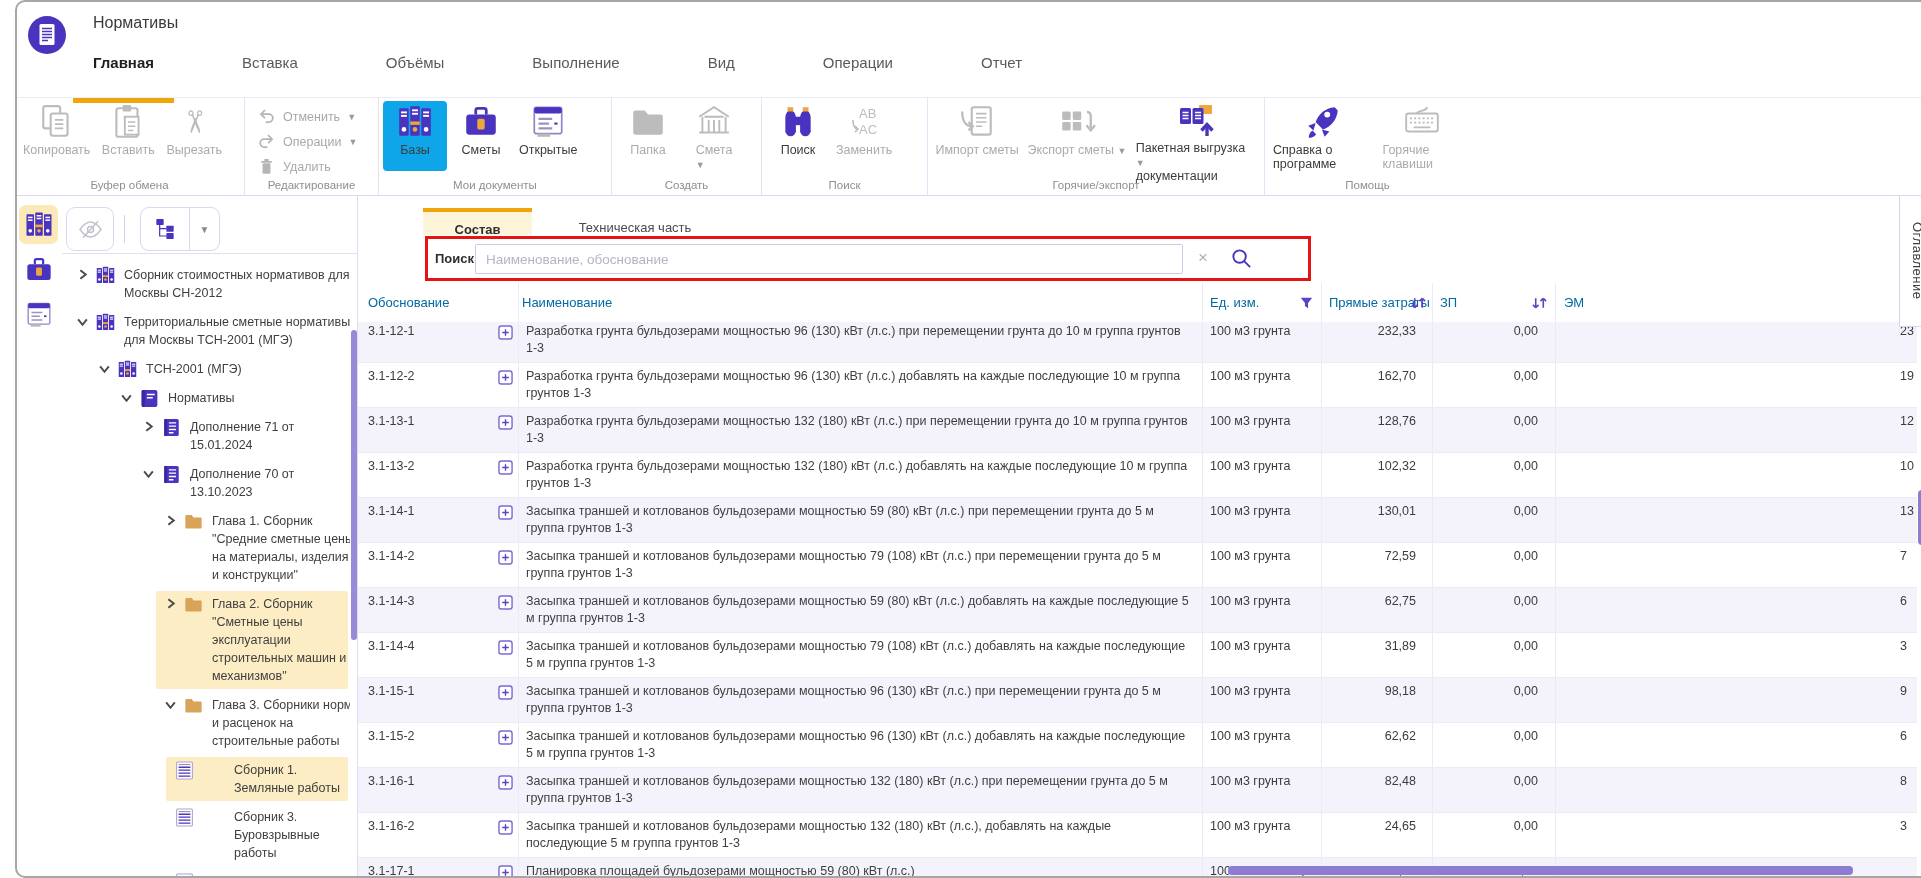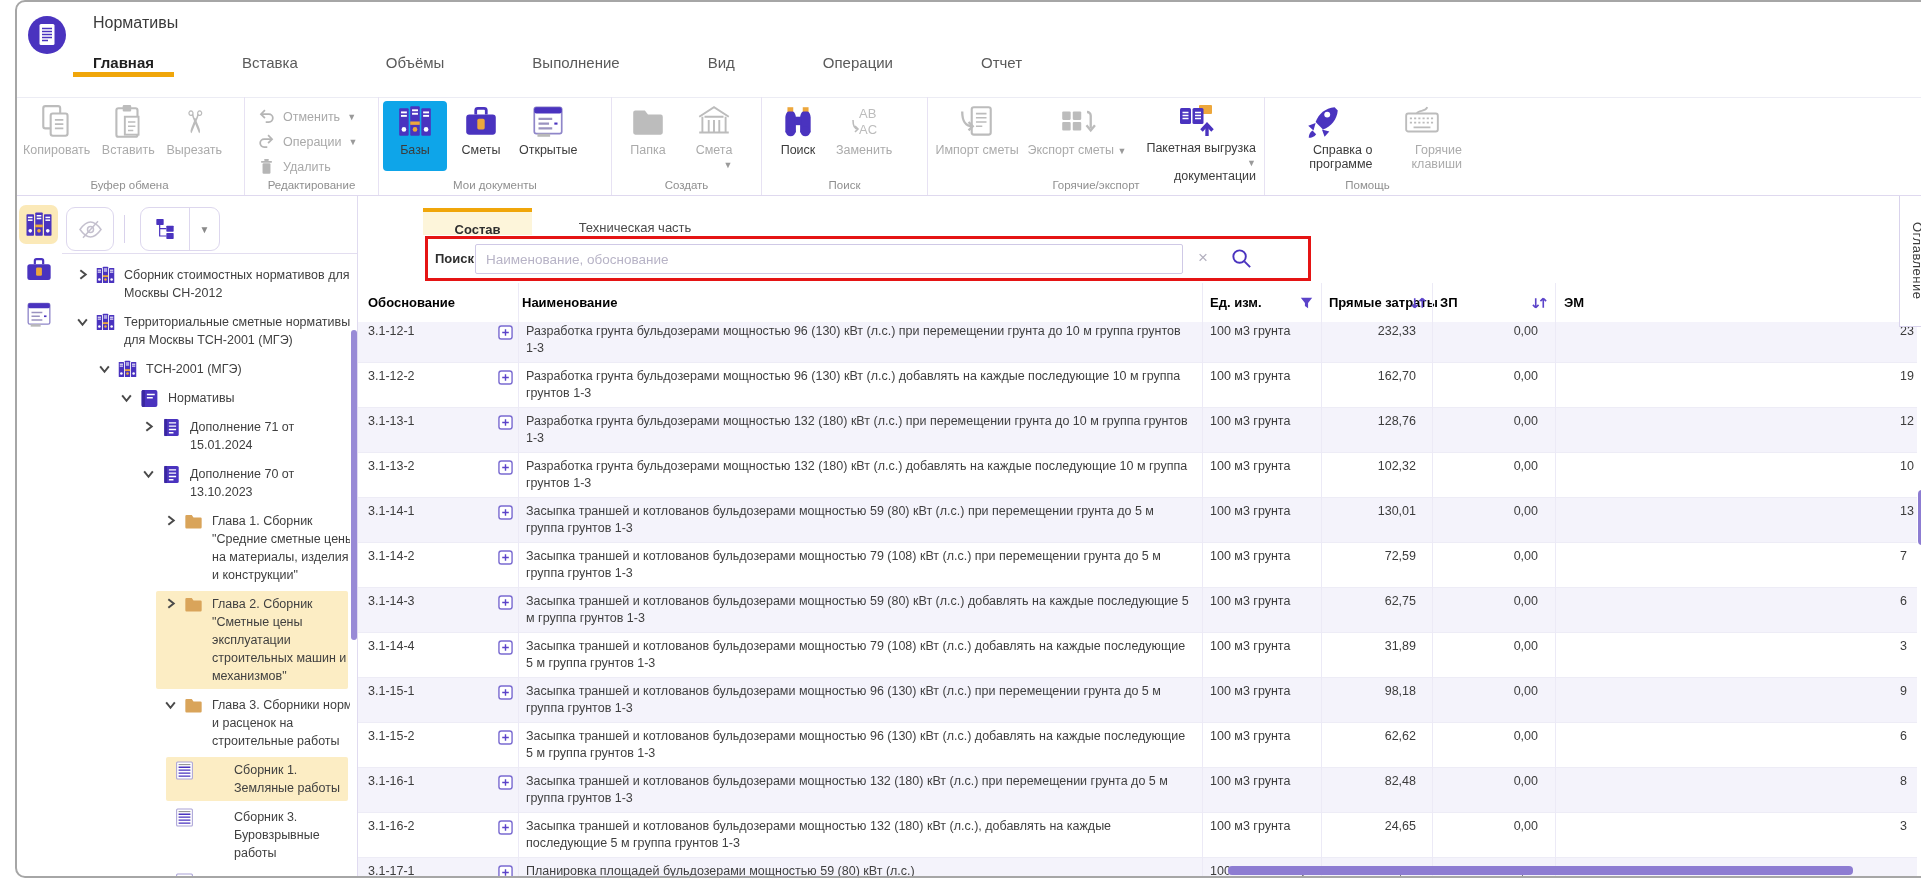--- a/index.html
+++ b/index.html
@@ -6,33 +6,33 @@
   #canvas{position:relative;width:1921px;height:878px;overflow:hidden;background:#fff;
           font-family:"Liberation Sans",sans-serif;color:#3f3f3f;margin-left:15px;}
   .frame{position:absolute;inset:0;border:2px solid #a6a6a6;border-radius:10px;pointer-events:none;z-index:60;}
   .icon{display:inline-block;line-height:0;}
   .icon svg{width:100%;height:100%;display:block;}
 
   
   #logo{position:absolute;left:12px;top:15px;width:40px;height:40px;}
   #app-title{position:absolute;left:78px;top:14px;font-size:16px;color:#3a3a3a;}
   #rtabs{position:absolute;left:72px;top:50px;height:47px;display:flex;gap:76px;align-items:flex-start;}
-  .rtab{position:relative;font-size:15px;color:#5a5a5a;padding:4px 6px 6px 6px;cursor:default;white-space:nowrap;}
+  .rtab{position:relative;font-size:15px;color:#5a5a5a;padding:4px 6px 32px 6px;cursor:default;white-space:nowrap;}
   .rtab.active{color:#1f1f1f;font-weight:bold;}
   .rtab.active::after{content:"";position:absolute;left:-14px;right:-14px;bottom:0;height:5px;background:var(--orange);}
   .hline{position:absolute;left:0;right:0;height:1px;background:#ececf4;}
 
   
   #ribbon{position:absolute;left:0;top:97px;width:1921px;height:98px;display:flex;}
   .group{position:relative;border-right:1px solid #e7e2f3;box-sizing:border-box;padding-top:4px;flex:0 0 auto;}
   .group:last-child{border-right:none;}
   .gname{position:absolute;left:0;right:0;bottom:4px;text-align:center;font-size:11.5px;color:#8f8f8f;white-space:nowrap;}
   .btns{display:flex;justify-content:flex-start;padding:0 4px;gap:2px;height:70px;}
   .bbtn{display:flex;flex-direction:column;align-items:center;min-width:56px;padding:2px 4px;border-radius:4px;cursor:default;}
-  .bbtn .blabel{font-size:12.5px;line-height:13.5px;margin-top:3px;text-align:right;color:#3c3c3c;white-space:nowrap;}
+  .bbtn .blabel{font-size:12.5px;line-height:13.5px;margin-top:3px;text-align:left;color:#3c3c3c;white-space:nowrap;}
   .bbtn.wrap .blabel{white-space:normal;max-width:150px;}
   .bbtn.dis .blabel{color:#ababab;}
   .bbtn.dis{color:#bcbcbc;}
   .bbtn{color:#b9b9b9;}
   .bbtn.act{background:#0ea5e9;}
   .i36{width:40px;height:38px;}
   .arr-below{font-size:9px;color:#9a9a9a;line-height:8px;}
   .stack{display:flex;flex-direction:column;gap:6px;padding:6px 0 0 12px;}
   .sbtn{display:flex;align-items:center;gap:7px;font-size:12.5px;color:#a9a9a9;cursor:default;}
   .sbtn .icon{width:19px;height:19px;color:#b5b5b5;}
@@ -73,21 +73,21 @@
   .ctab.active{background:#fdf5da;font-weight:bold;color:#2e2e2e;border-top:4px solid var(--orange);}
   #searchrow{position:absolute;left:0;top:39px;right:0;height:48px;border-bottom:1px solid #e6e1f2;background:#fff;}
   #search-label{position:absolute;left:77px;top:16px;font-weight:bold;font-size:13px;color:#2e2e2e;}
   #search-input{position:absolute;left:117px;top:9px;width:708px;height:30px;box-sizing:border-box;border:1px solid #cfc9e6;border-radius:2px;
                 padding:0 30px 0 10px;font-size:13.5px;font-family:"Liberation Sans",sans-serif;color:#3f3f3f;outline:none;}
   #search-input::placeholder{color:#b7b3c6;}
   #search-clear{position:absolute;left:836px;top:13px;width:18px;height:20px;color:#b3b0bf;font-size:17px;line-height:20px;text-align:center;cursor:default;}
   #search-glass{position:absolute;left:872px;top:12px;width:23px;height:23px;cursor:default;}
   #redbox{position:absolute;left:67px;top:1px;width:886px;height:45px;border:3px solid var(--red);box-sizing:border-box;z-index:7;pointer-events:none;}
   #theader{position:absolute;left:0;top:87px;right:0;height:39px;background:#fff;border-bottom:1px solid #d8d3ea;}
-  .hcell{position:absolute;top:12px;font-size:13px;font-weight:bold;color:#000000;white-space:nowrap;cursor:default;}
+  .hcell{position:absolute;top:12px;font-size:13px;font-weight:normal;color:#0369a1;white-space:nowrap;cursor:default;}
   .hicon{position:absolute;cursor:default;}
   .colsep{position:absolute;width:1px;background:#eceaf6;z-index:1;}
   #rows{position:absolute;left:0;top:126px;right:0;height:556px;overflow:hidden;}
   .trow{position:relative;height:45px;box-sizing:border-box;border-bottom:1px solid #edecf6;}
   .trow:nth-child(odd){background:#f4f3fb;}
   .trow:first-child{margin-top:-4px;}
   .cc{position:absolute;font-size:12.5px;color:#3c3c3c;white-space:nowrap;}
   .c-code{left:10px;top:6px;}
   .c-plus{left:140px;top:7px;width:15px;height:15px;}
   .c-name{left:168px;top:5px;width:664px;height:35px;overflow:hidden;white-space:normal;line-height:17px;color:#3f3f3f;}

